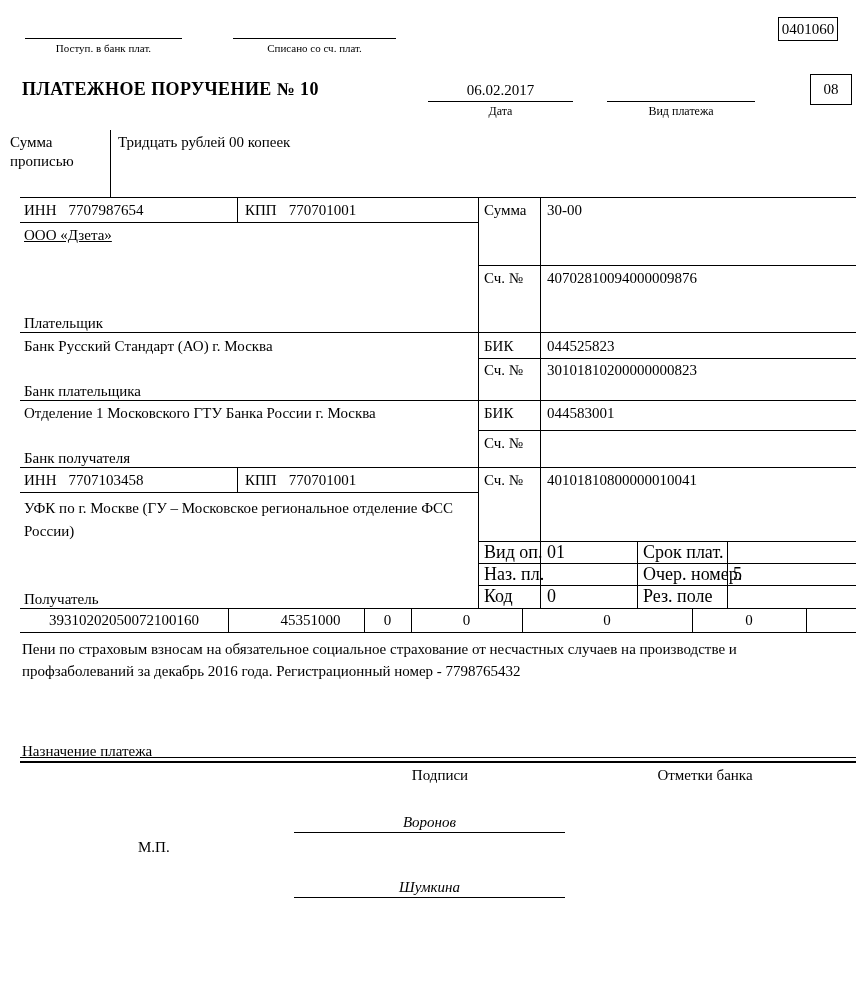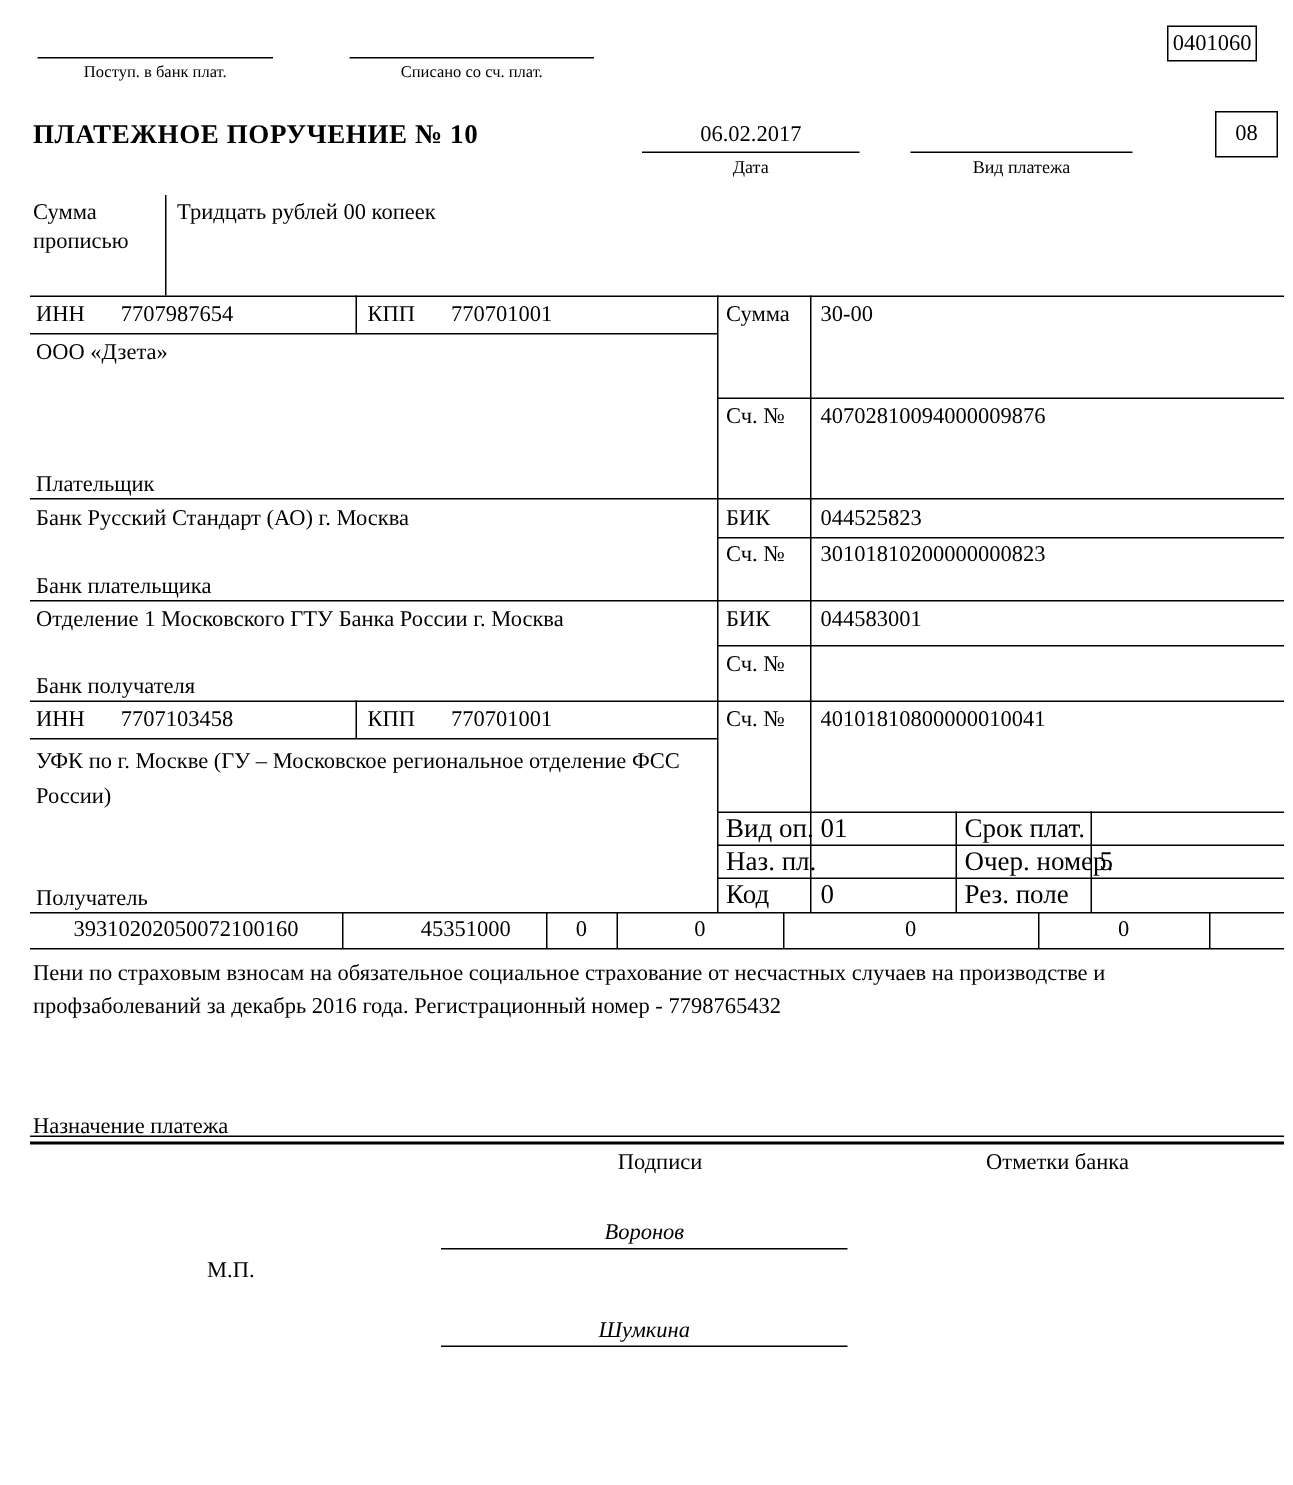--- a/index.html
+++ b/index.html
@@ -12,21 +12,21 @@
   .abs { position:absolute; }
   .t  { font-size:15px; line-height:19px; }
   .t13{ font-size:18px; line-height:17px; }
   .small { font-size:12px; line-height:15px; }
   .center { text-align:center; }
   .it { font-style:italic; }
   .hline { position:absolute; background:#000; height:1px; }
   .vline { position:absolute; background:#000; width:1px; }
   .codebox { position:absolute; border:1px solid #000; display:flex; align-items:center; justify-content:center; font-size:15px; }
   .mark { position:absolute; border-top:1px solid #000; text-align:center; font-size:11px; padding-top:3px; }
-  .pair span + span { margin-left:24px; }
+  .pair span + span { margin-left:12px; }
   .title { font-size:18px; font-weight:bold; letter-spacing:0.4px; }
 </style>
 </head>
 <body>
 
 <div class="page">
 
   <div class="codebox" style="left:778px; top:17px; width:60px; height:24px;">0401060</div>
 
   <div class="mark" style="left:25px; top:38px; width:157px;">Поступ. в банк плат.</div>
@@ -36,34 +36,34 @@
 
   <div class="abs t center" style="left:428px; top:81px; width:145px;">06.02.2017</div>
   <div class="hline" style="left:428px; top:101px; width:145px;"></div>
   <div class="abs small center" style="left:428px; top:104px; width:145px;">Дата</div>
 
   <div class="hline" style="left:607px; top:101px; width:148px;"></div>
   <div class="abs small center" style="left:607px; top:104px; width:148px;">Вид платежа</div>
 
   <div class="codebox" style="left:810px; top:74px; width:42px; height:31px;">08</div>
 
-  <div class="abs t" style="left:22px; top:133px; width:84px;">Сумма прописью</div>
+  <div class="abs t" style="left:10px; top:133px; width:84px;">Сумма прописью</div>
   <div class="vline" style="left:110px; top:130px; height:67px;"></div>
   <div class="abs t" style="left:118px; top:133px; width:730px;">Тридцать рублей 00 копеек</div>
   <div class="hline" style="left:20px; top:197px; width:836px;"></div>
 
   <div class="abs t pair" style="left:24px; top:201px;">
     <span>ИНН</span><span>7707987654</span>
   </div>
   <div class="vline" style="left:237px; top:197px; height:25px;"></div>
   <div class="abs t pair" style="left:245px; top:201px;">
     <span>КПП</span><span>770701001</span>
   </div>
   <div class="hline" style="left:20px; top:222px; width:458px;"></div>
-  <div class="abs t" style="left:24px; top:226px; width:440px;">ООО «Дзета»</div>
+  <div class="abs t" style="left:24px; top:226px; width:440px;text-decoration:underline;">ООО «Дзета»</div>
   <div class="abs t" style="left:24px; top:314px;">Плательщик</div>
 
   <div class="vline" style="left:478px; top:197px; height:411px;"></div>
   <div class="vline" style="left:540px; top:197px; height:411px;"></div>
 
   <div class="abs t" style="left:484px; top:201px;">Сумма</div>
   <div class="abs t" style="left:547px; top:201px;">30-00</div>
   <div class="hline" style="left:478px; top:265px; width:378px;"></div>
   <div class="abs t" style="left:484px; top:269px;">Сч. №</div>
   <div class="abs t" style="left:547px; top:269px;">40702810094000009876</div>

